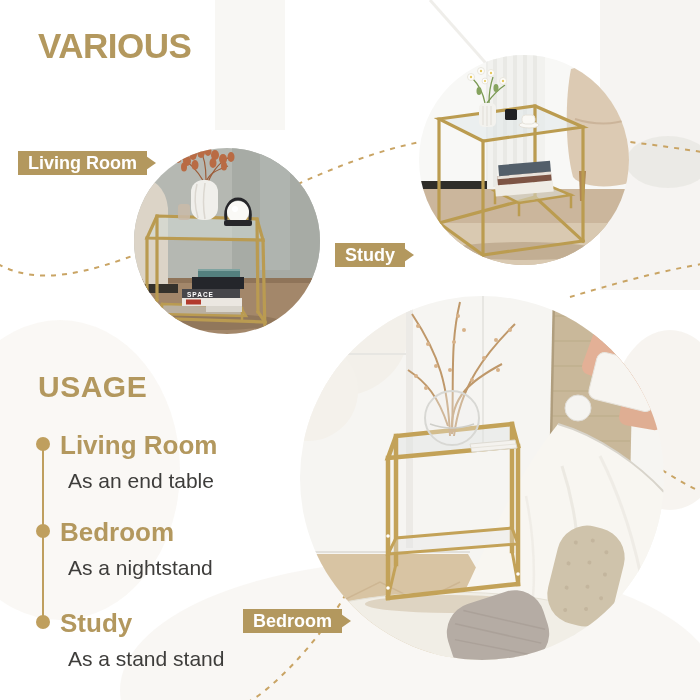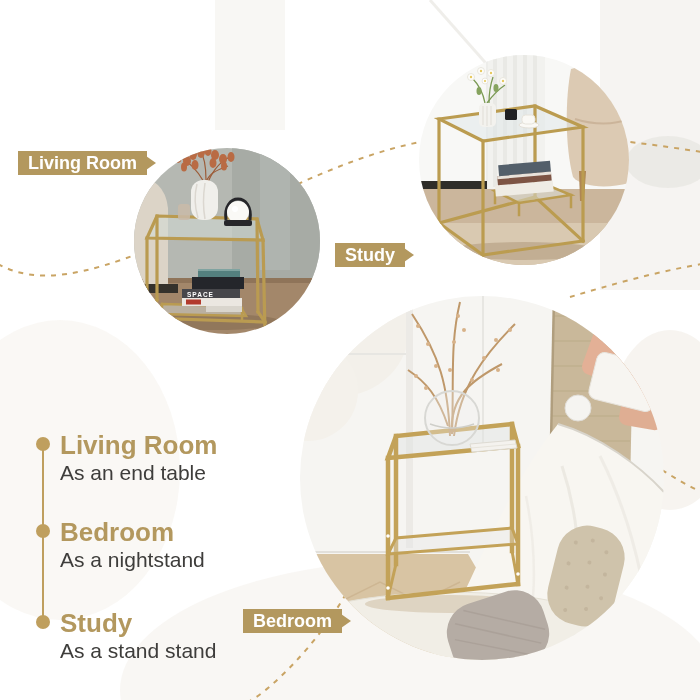--- a/index.html
+++ b/index.html
@@ -36,21 +36,21 @@
   
   .usage-title{
     position:absolute;left:38px;top:370px;z-index:3;margin:0;
     color:#b3985e;font-size:30px;font-weight:bold;letter-spacing:0.5px;
   }
   .usage-item-title{
     position:absolute;left:60px;z-index:3;margin:0;
     color:#b3985e;font-size:26px;font-weight:bold;white-space:nowrap;
   }
   .usage-item-desc{
-    position:absolute;left:60px;z-index:3;margin:0;
+    position:absolute;left:60px;z-index:3;margin:8px;
     color:#3e3d3b;font-size:21px;font-weight:normal;white-space:nowrap;
   }
   .t1{top:430px;} .d1{top:461px;}
   .t2{top:517px;} .d2{top:548px;}
   .t3{top:608px;} .d3{top:639px;}
   .bullet{
     position:absolute;left:36px;width:14px;height:14px;border-radius:50%;
     background:#bf9f5e;z-index:3;
   }
   .b1{top:437px;} .b2{top:524px;} .b3{top:615px;}
@@ -74,21 +74,21 @@
     <ellipse cx="670" cy="420" rx="60" ry="90" fill="#f1ede6" opacity="0.6"></ellipse>
     <g stroke="#c9a464" stroke-width="2" fill="none" stroke-dasharray="5 6">
       <path d="M-2,264 C38,286 86,274 148,250 C248,212 330,160 420,142 C505,125 610,138 702,152"></path>
       <path d="M570,297 C610,285 655,272 702,264"></path>
       <path d="M662,470 C675,478 688,486 702,492"></path>
       <path d="M346,594 C322,634 296,664 268,688 C261,694 254,699 248,702"></path>
     </g>
   </svg>
 
   <h1 class="page-title">
-    <br>
+    <span>VARIOUS</span><br>
   </h1>
 
   <div class="circle circle-lr">
     <svg width="186" height="186" viewBox="0 0 186 186">
       <rect width="186" height="136" fill="#b5b8b2"></rect>
       <rect x="98" width="88" height="136" fill="#a7aba5"></rect>
       <rect x="126" y="6" width="30" height="116" fill="#b2b7b1" opacity="0.8"></rect>
       <rect y="130" width="186" height="56" fill="#a3876a"></rect>
       <rect y="130" width="186" height="5" fill="#8f7459"></rect>
       <path d="M-6,30 Q30,26 34,60 L34,140 L-6,142 Z" fill="#dcd4c7"></path>
@@ -371,20 +371,21 @@
   </div>
   <div class="tag tag-study">
     <span>Study</span>
     <span class="arrow"></span>
   </div>
   <div class="tag tag-bedroom">
     <span>Bedroom</span>
     <span class="arrow"></span>
   </div>
 
+  <h2 class="usage-title">USAGE</h2>
   <div class="connector"></div>
   <div class="bullet b1"></div>
   <div class="bullet b2"></div>
   <div class="bullet b3"></div>
 
   <p class="usage-item-title t1">Living Room</p>
   <p class="usage-item-desc d1">As an end table</p>
   <p class="usage-item-title t2">Bedroom</p>
   <p class="usage-item-desc d2">As a nightstand</p>
   <p class="usage-item-title t3">Study</p>

